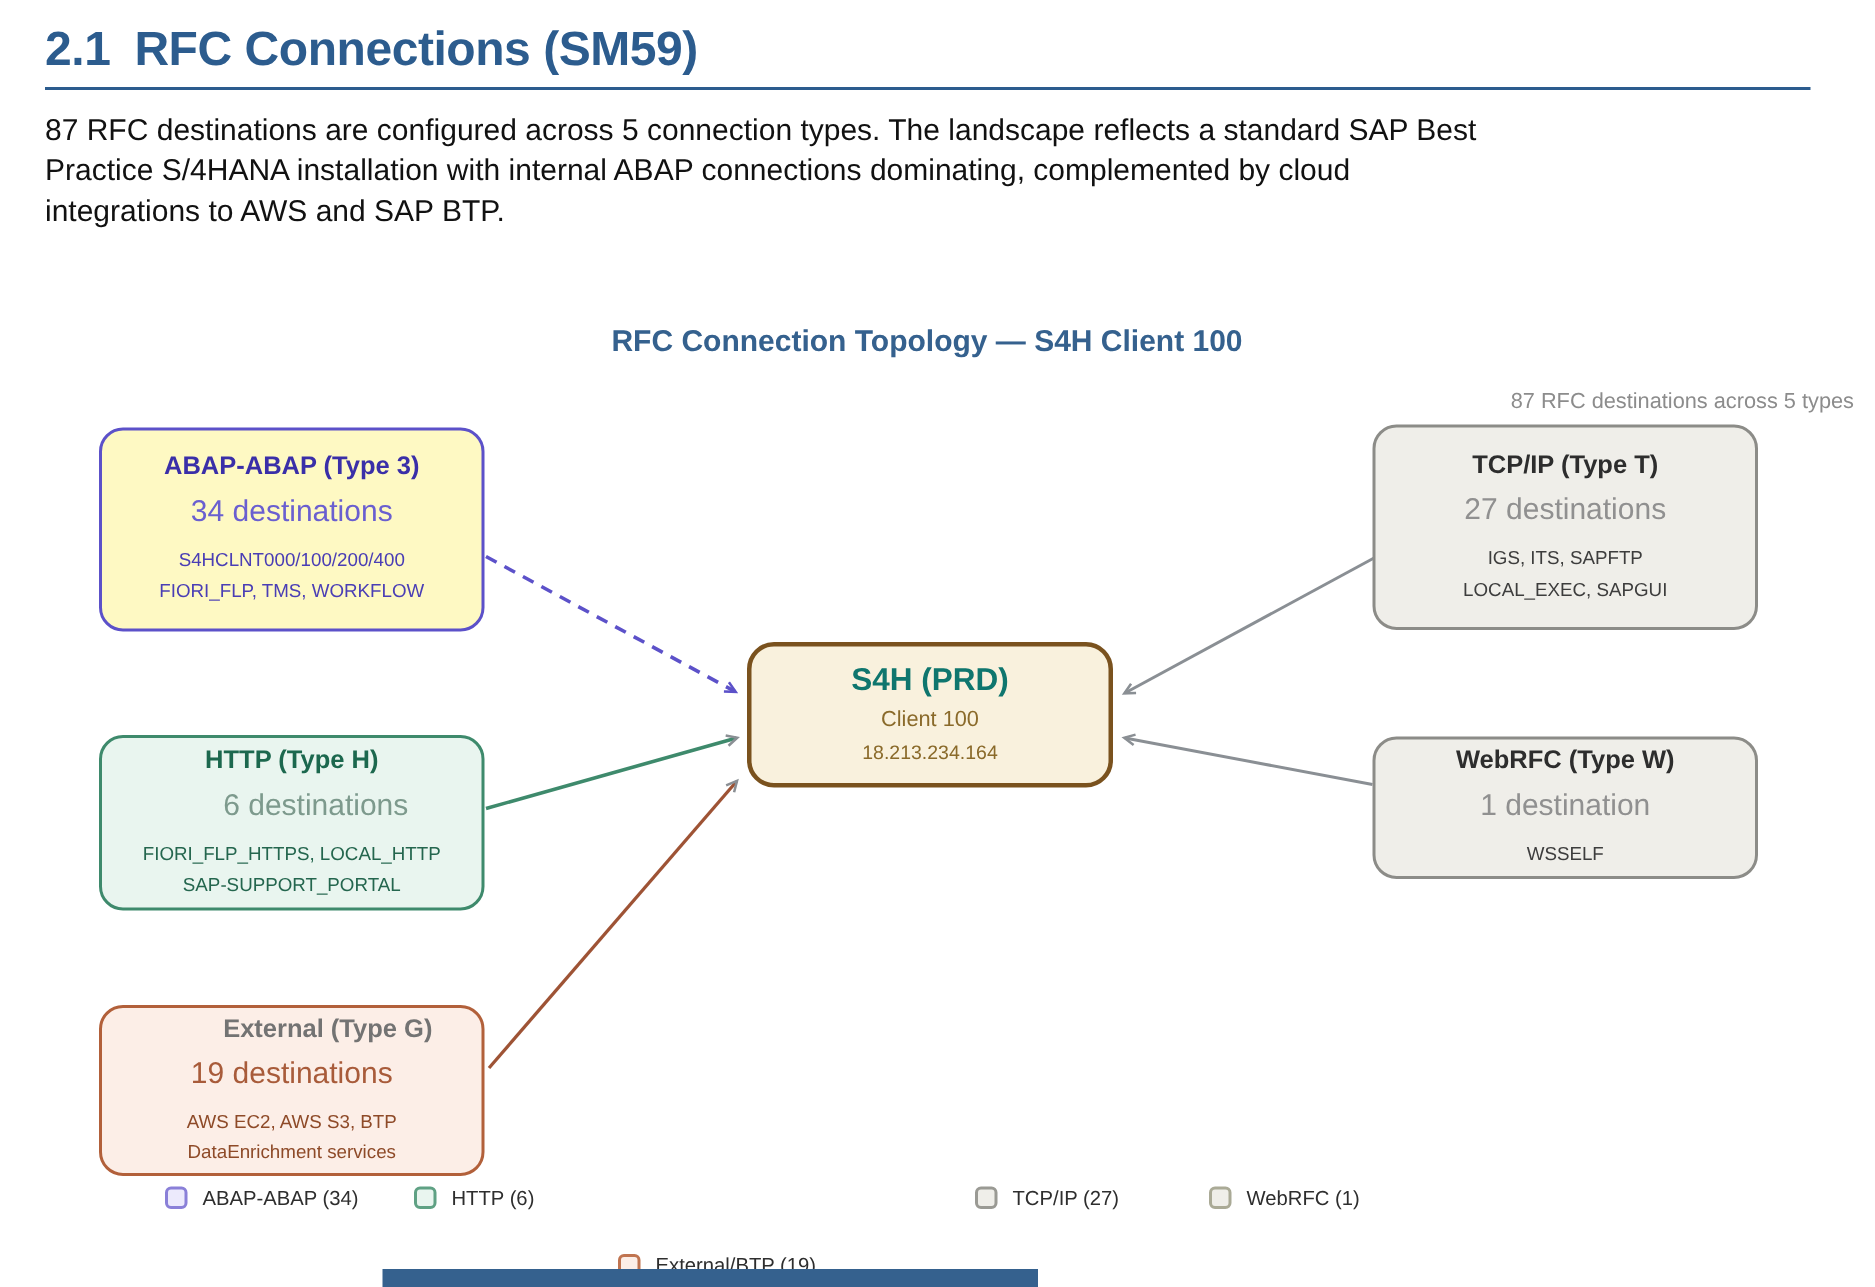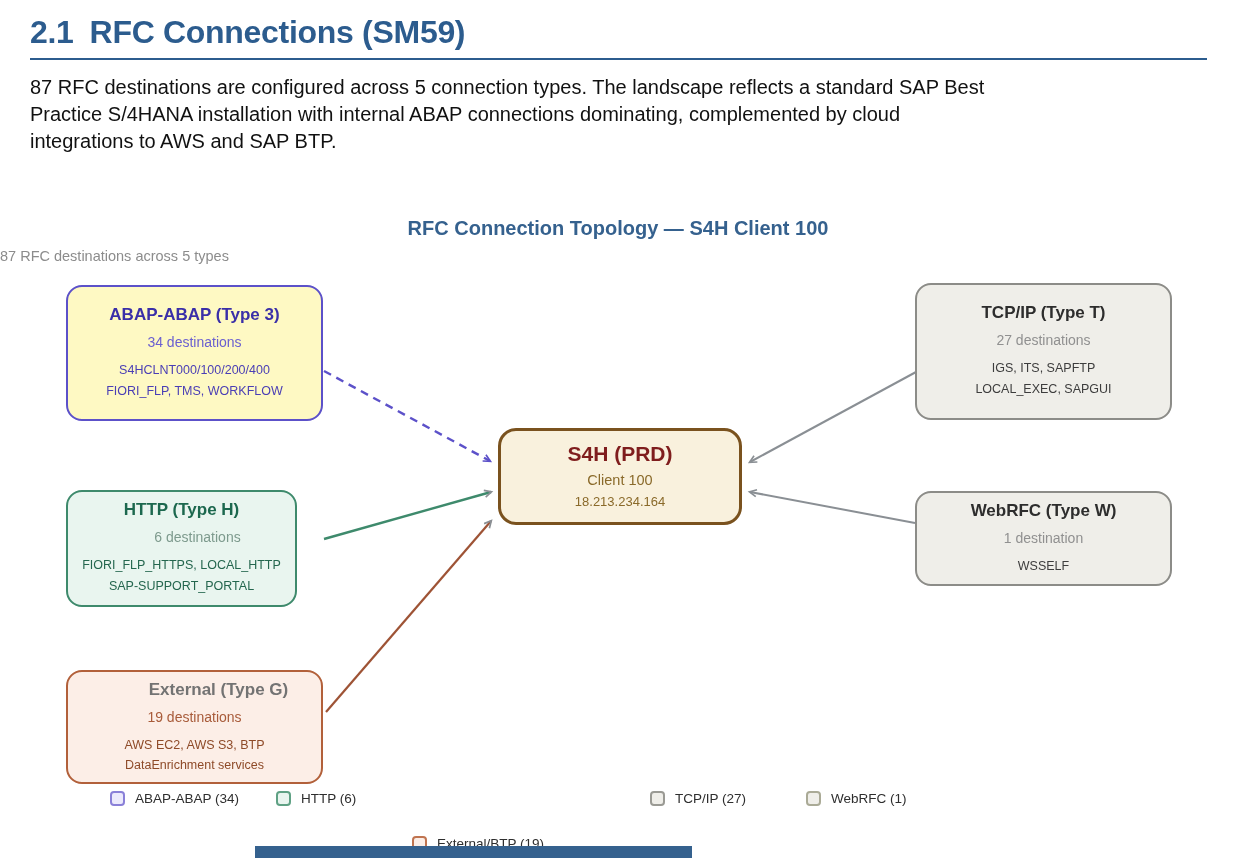--- a/index.html
+++ b/index.html
@@ -13,37 +13,37 @@
   .heading .num { margin-right: 16px; }
   .rule { position: absolute; left: 30px; top: 58px; width: 1177px; height: 2px; background: #2c5c8e; }
 
   
   .intro { position: absolute; left: 30px; top: 74px; font-size: 20px; color: #111; }
   .intro .pline { display: block; line-height: 27px; white-space: nowrap; }
 
   
   .dtitle { position: absolute; left: 0; top: 217px; width: 1236px; text-align: center;
     font-size: 20px; font-weight: bold; color: #35618e; }
-  .dsub { position: absolute; left: 0; top: 248px; width: 1236px; text-align: left;
+  .dsub { position: absolute; left: 0; top: 260px; width: 1236px; text-align: right;
     font-size: 14.5px; color: #8c8c8c; }
 
   
   .node { position: absolute; border-radius: 16px; display: flex; flex-direction: column;
     align-items: center; justify-content: center; text-align: center; }
   .ntitle { font-size: 17px; font-weight: bold; margin-bottom: 9px; }
-  .ncount { font-size: 14px; margin-bottom: 10px; }
+  .ncount { font-size: 20px; margin-bottom: 10px; }
   .ndetail { font-size: 12.5px; line-height: 21px; }
 
   .node.abap { left: 66px; top: 285px; width: 257px; height: 136px;
     background: #fef9c3; border: 2.5px solid #5c51c9; }
   .node.abap .ntitle { color: #3a2fa8; }
   .node.abap .ncount { color: #6a5fd0; }
   .node.abap .ndetail { color: #4a3eb5; }
 
-  .node.http { left: 66px; top: 490px; width: 231px; height: 117px;
+  .node.http { left: 66px; top: 490px; width: 257px; height: 117px;
     background: #e9f5ef; border: 2px solid #3e8a6c; }
   .node.http .ntitle { color: #1c684e; }
   .node.http .ncount { color: #7d9a8d; margin-left: 32px; }
   .node.http .ndetail { color: #24664e; }
 
   .node.external { left: 66px; top: 670px; width: 257px; height: 114px;
     background: #fceee7; border: 2px solid #b2603a; }
   .node.external .ntitle { color: #737373; padding-left: 48px; }
   .node.external .ncount { color: #a85b3a; }
   .node.external .ndetail { color: #8e4a28; line-height: 20px; }
@@ -51,21 +51,21 @@
   .node.tcpip { left: 915px; top: 283px; width: 257px; height: 137px;
     background: #efeee9; border: 2px solid #8c8c88; }
   .node.webrfc { left: 915px; top: 491px; width: 257px; height: 95px;
     background: #efeee9; border: 2px solid #8c8c88; }
   .node.tcpip .ntitle, .node.webrfc .ntitle { color: #2d2d2d; }
   .node.tcpip .ncount, .node.webrfc .ncount { color: #909090; }
   .node.tcpip .ndetail, .node.webrfc .ndetail { color: #3d3d3d; }
 
   .node.center { left: 498px; top: 428px; width: 244px; height: 97px;
     background: #f9f1dd; border: 3.5px solid #7a521e; border-radius: 18px; }
-  .node.center .ntitle { font-size: 21px; color: #7f1d1d; margin-bottom: 6px; }
+  .node.center .ntitle { font-size: 21px; color: #0f766e; margin-bottom: 6px; }
   .node.center .ncount { font-size: 14.5px; color: #8a6a2a; margin-bottom: 3px; }
   .node.center .ndetail { font-size: 13px; color: #8a6a2a; }
 
   
   svg.arrows { position: absolute; left: 0; top: 0; width: 1250px; height: 858px;
     pointer-events: none; }
 
   
   .legend-item { position: absolute; top: 789px; display: flex; align-items: center; height: 18px; }
   .swatch { width: 15px; height: 15px; border-radius: 4px; margin-right: 10px; flex: 0 0 auto; }

